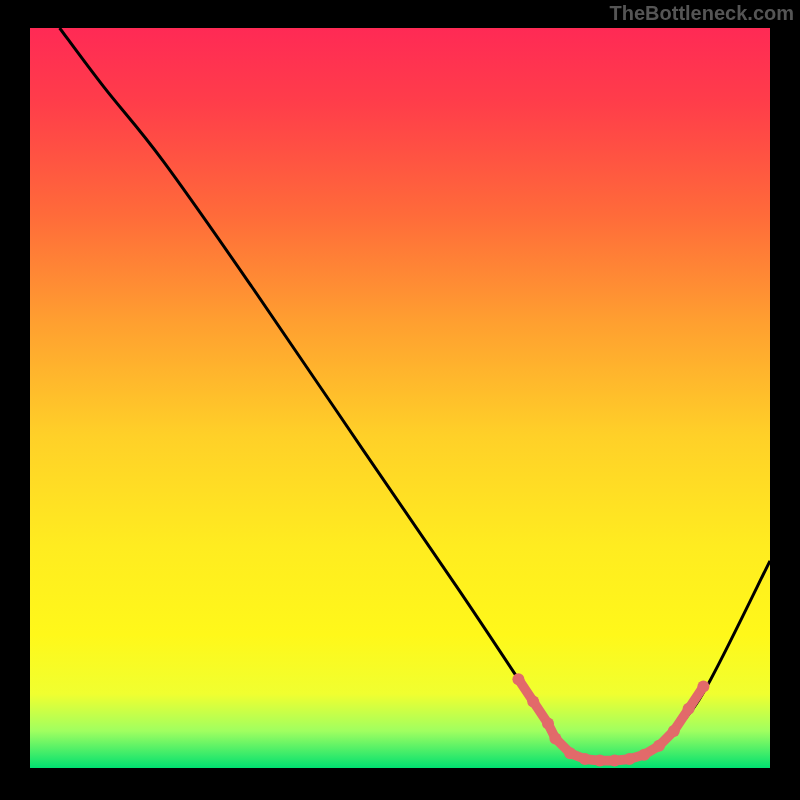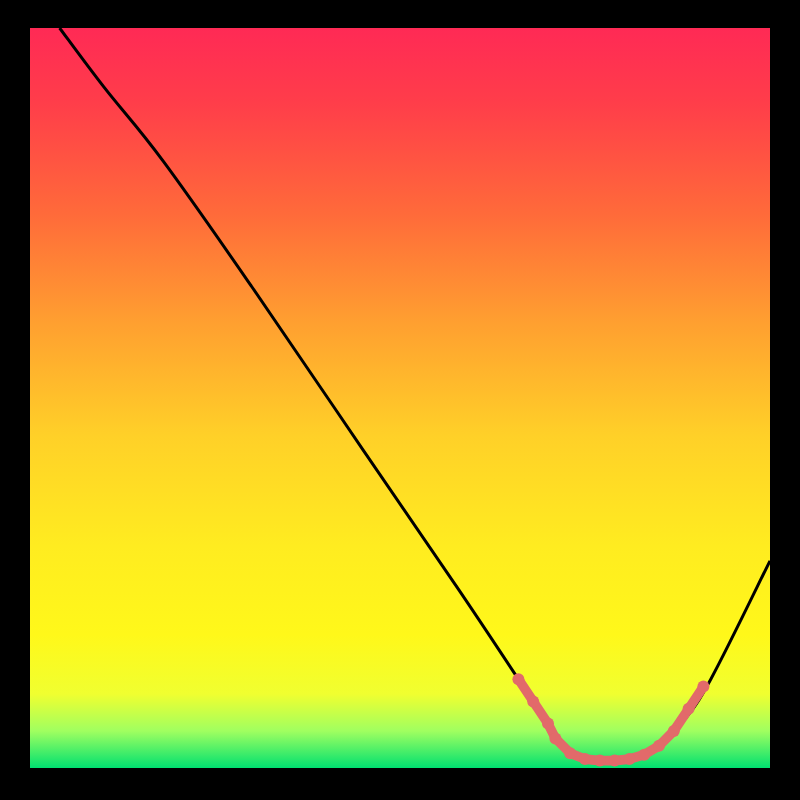--- a/index.html
+++ b/index.html
@@ -21,20 +21,21 @@
     top: 28px;
     width: 740px;
     height: 740px;
   }
   svg { display: block; }
 </style>
 </head>
 <body>
 
 <div class="container">
+  <div class="watermark">TheBottleneck.com</div>
   <div class="plot-area">
     <svg id="chart-svg" width="740" height="740" viewBox="0 0 740 740">
       <defs>
         <linearGradient id="bg-grad" x1="0" y1="0" x2="0" y2="1">
             <stop offset="0%" stop-color="#ff2a55"></stop>
             <stop offset="10%" stop-color="#ff3d4a"></stop>
             <stop offset="25%" stop-color="#ff6a3a"></stop>
             <stop offset="40%" stop-color="#ffa030"></stop>
             <stop offset="55.00000000000001%" stop-color="#ffd028"></stop>
             <stop offset="70%" stop-color="#ffec20"></stop>

